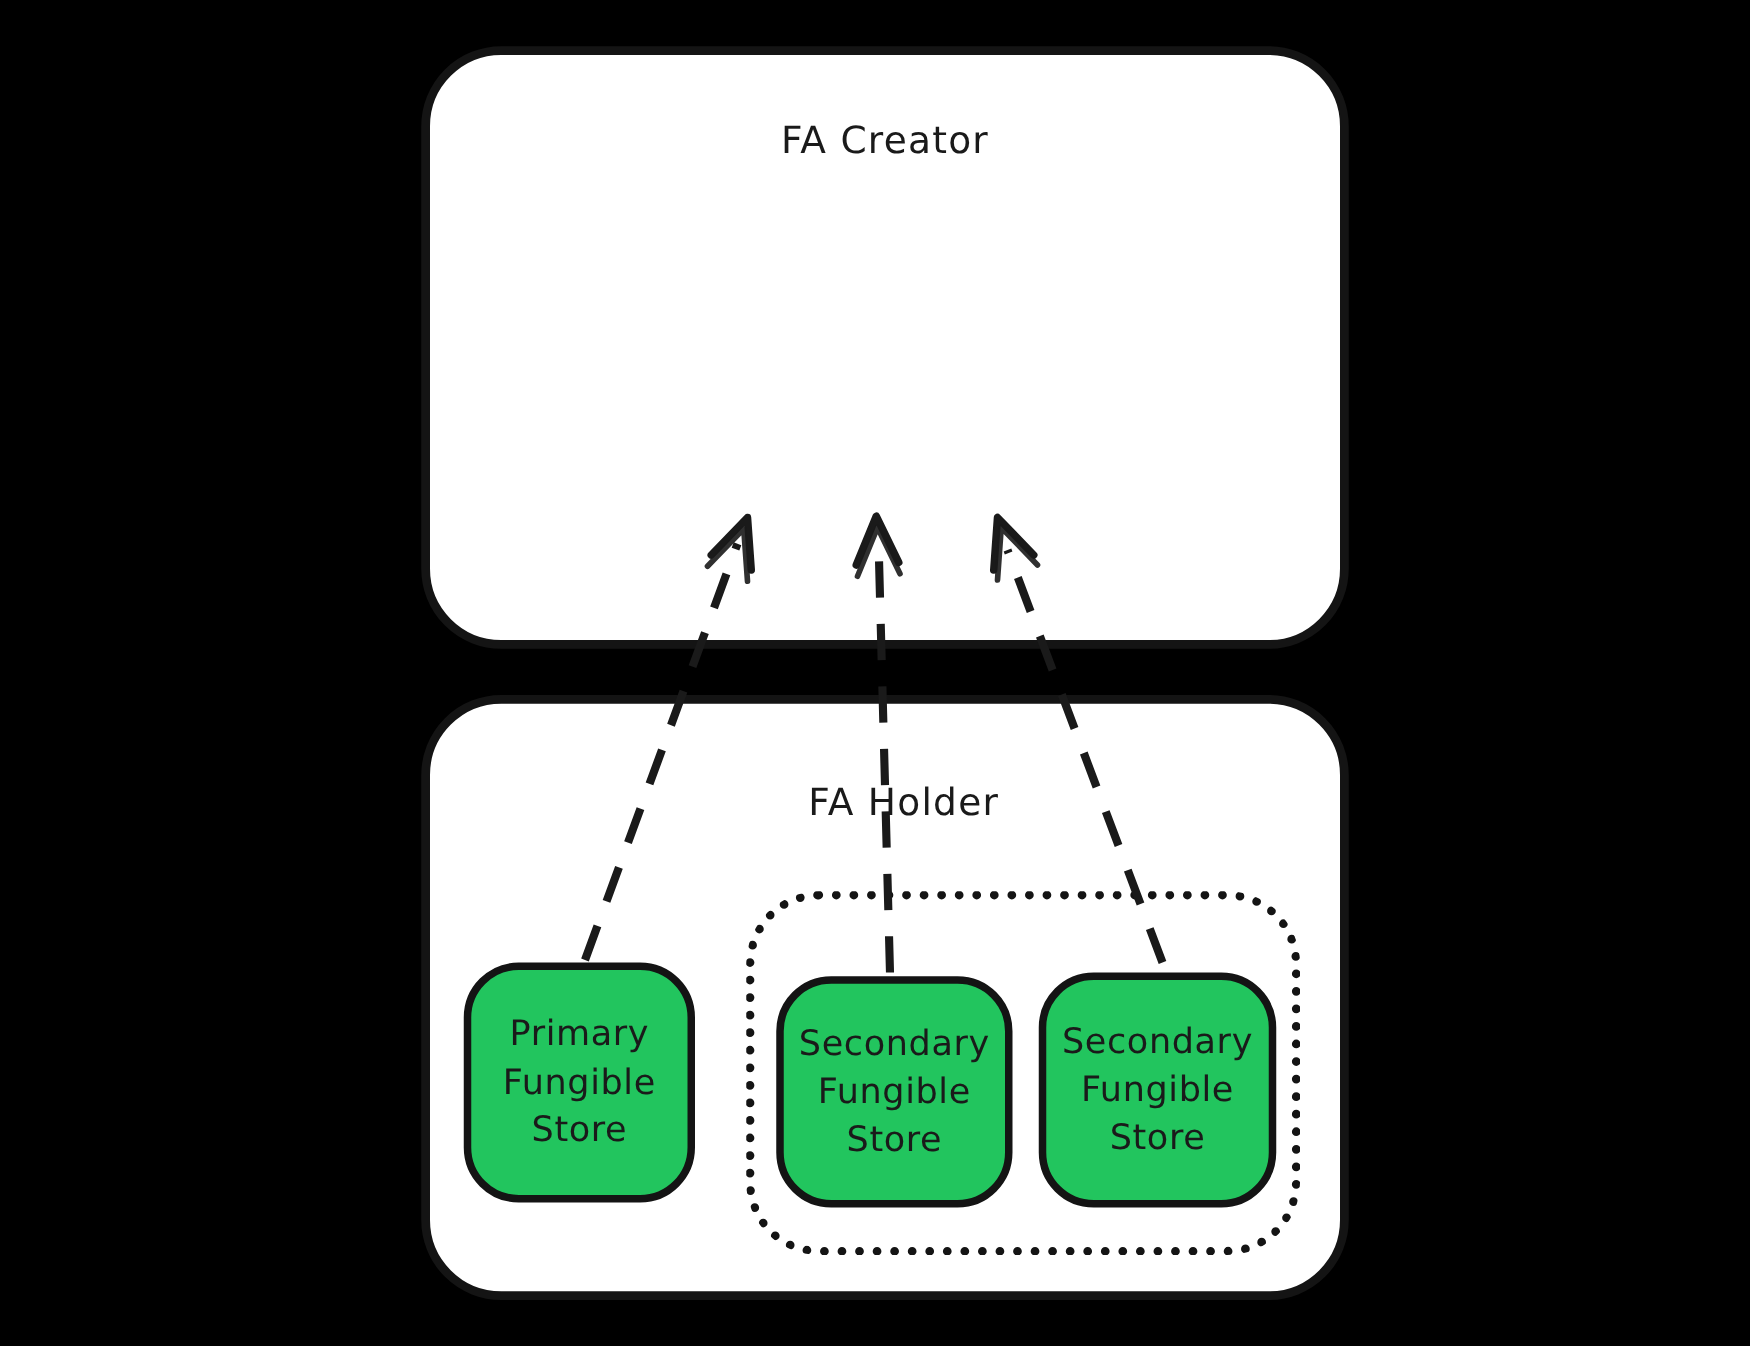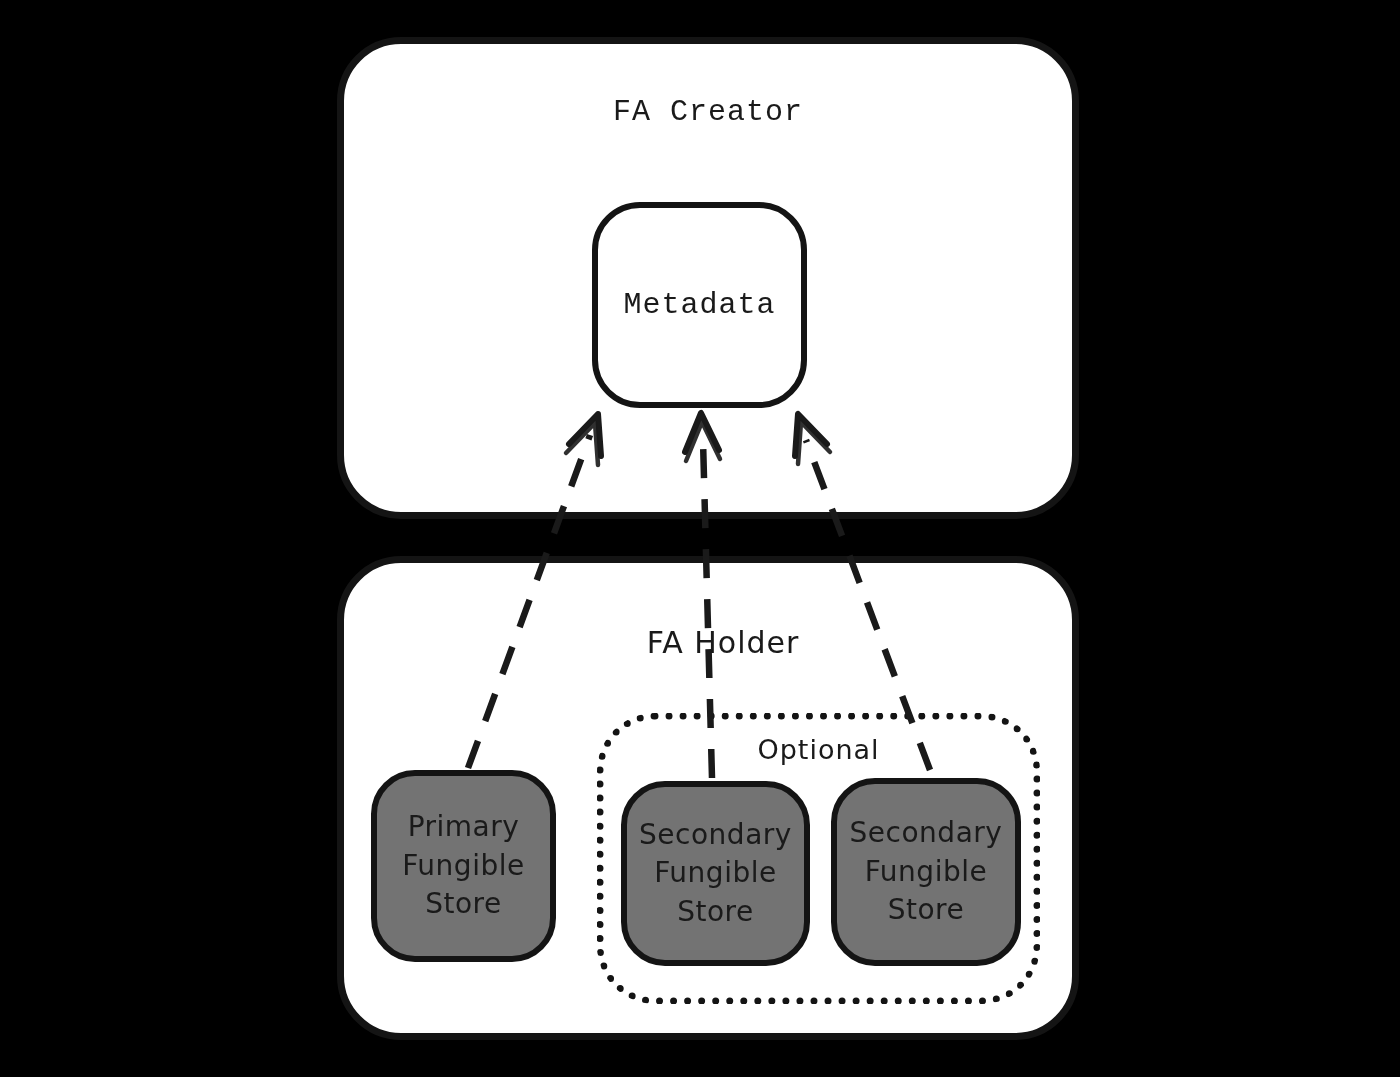--- a/index.html
+++ b/index.html
@@ -12,21 +12,21 @@
     color: #1a1a1a;
   }
   .canvas { position: absolute; inset: 0; width: 1400px; height: 1077px; }
 
   .container {
     position: absolute;
     background: #ffffff;
     border: 7px solid #141414;
     border-radius: 64px;
   }
-  .creator-container { left: 337px; top: 37px;  width: 742px; height: 482px; font-family: Liberation Mono, monospace; }
+  .creator-container { left: 337px; top: 37px;  width: 742px; height: 482px; }
   .holder-container  { left: 337px; top: 556px; width: 742px; height: 484px; }
 
   .section-title {
     position: absolute;
     left: 0; width: 100%;
     text-align: center;
     font-size: 30px;
     letter-spacing: 1px;
     color: #1a1a1a;
   }
@@ -42,21 +42,21 @@
     background: #ffffff;
     display: flex; align-items: center; justify-content: center;
     font-size: 30px;
     letter-spacing: 1px;
   }
 
   .store-box {
     position: absolute;
     border: 6px solid #141414;
     border-radius: 44px;
-    background: #737373;
+    background: #22c55e;
     display: flex; flex-direction: column;
     align-items: center; justify-content: center;
     font-size: 28px;
     line-height: 1.38;
     letter-spacing: 0.5px;
     text-align: left;
   }
   .primary-store { left: 27px; top: 207px; width: 185px; height: 192px; }
 
   .optional-group {
@@ -99,36 +99,32 @@
   .arrow-head.sketch { stroke-width: 4.5; opacity: 0.9; }
 </style>
 </head>
 <body>
 
 <div class="canvas">
 
   <div class="container creator-container">
     <div class="section-title creator-title">FA Creator</div>
 
-    <div class="metadata-box">
-      <span>Metadata</span>
-    </div>
   </div>
 
   <div class="container holder-container">
     <div class="section-title holder-title">FA Holder</div>
 
     <div class="store-box primary-store">
       <div>Primary</div>
       <div>Fungible</div>
       <div>Store</div>
     </div>
 
     <div class="optional-group">
-      <div class="optional-label">Optional</div>
 
       <div class="store-box secondary-left">
         <div>Secondary</div>
         <div>Fungible</div>
         <div>Store</div>
       </div>
 
       <div class="store-box secondary-right">
         <div>Secondary</div>
         <div>Fungible</div>

